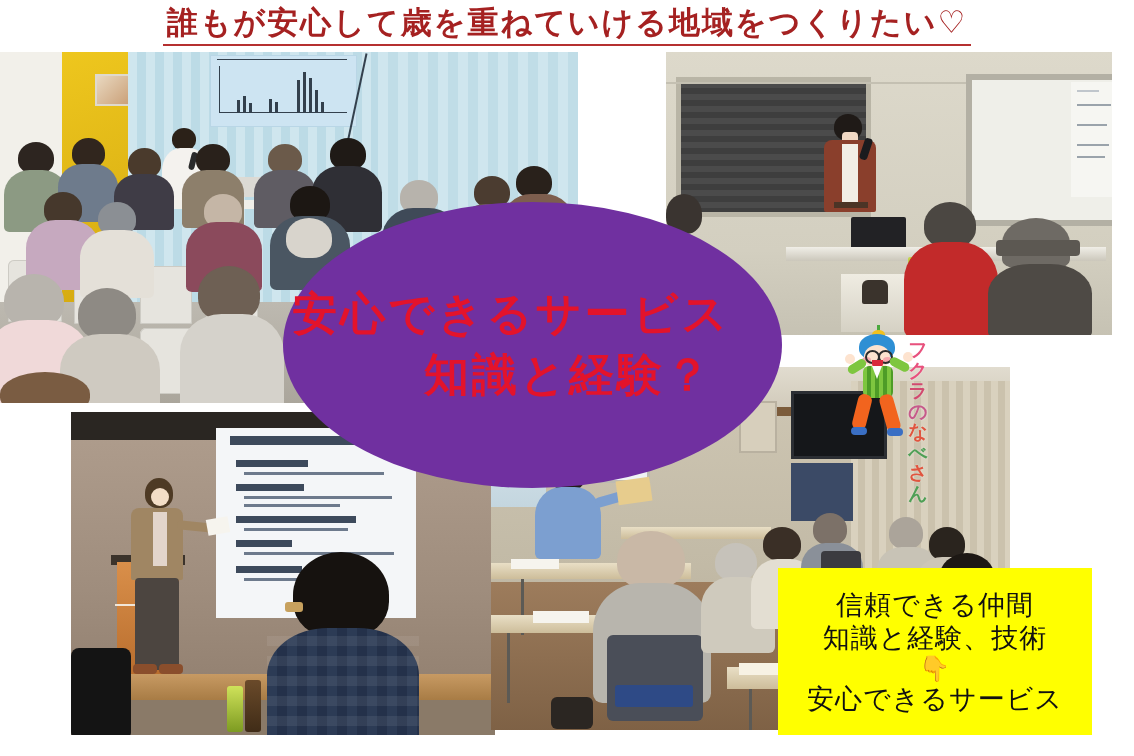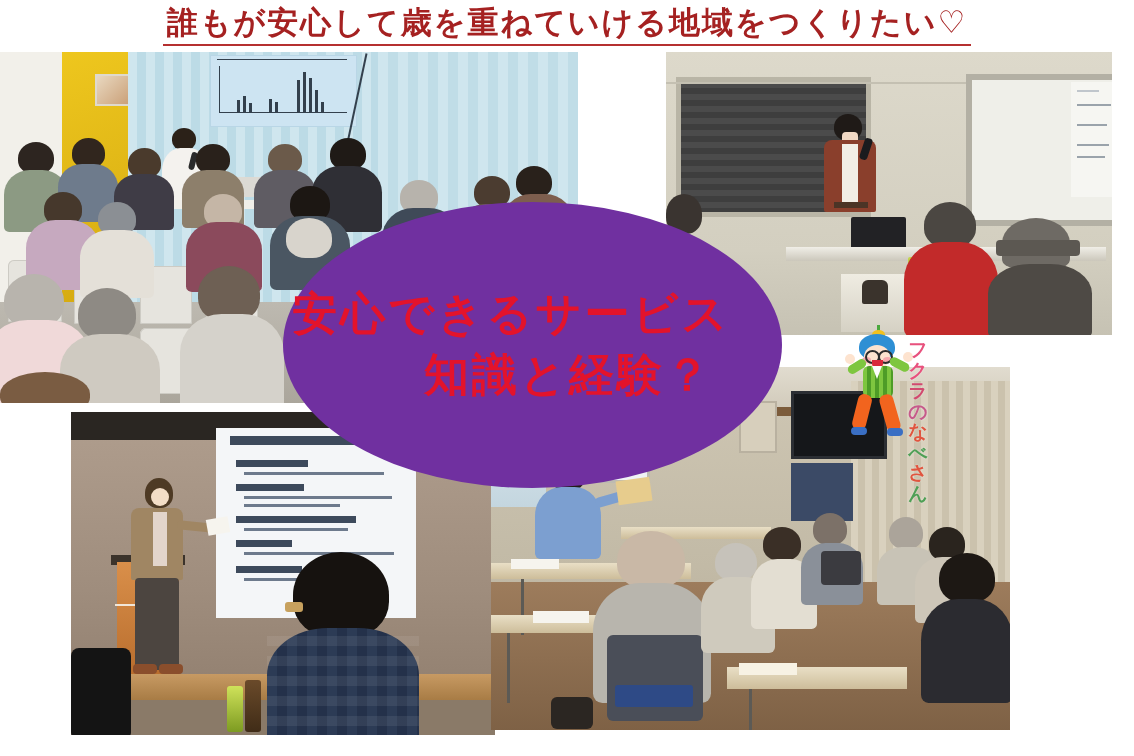--- a/index.html
+++ b/index.html
@@ -511,14 +511,20 @@
     <span class="mn-c">フ</span>
     <span class="mn-c">ク</span>
     <span class="mn-c">ラ</span>
     <span class="mn-c">の</span>
     <span class="mn-c">な</span>
     <span class="mn-c">べ</span>
     <span class="mn-c">さ</span>
     <span class="mn-c">ん</span>
   </div>
 
+  <div class="yellowbox">
+    <div class="yb-line">信頼できる仲間</div>
+    <div class="yb-line">知識と経験、技術</div>
+    <div class="yb-emoji">👇</div>
+    <div class="yb-line">安心できるサービス</div>
+  </div>
 
 </div>
 
 </body></html>

